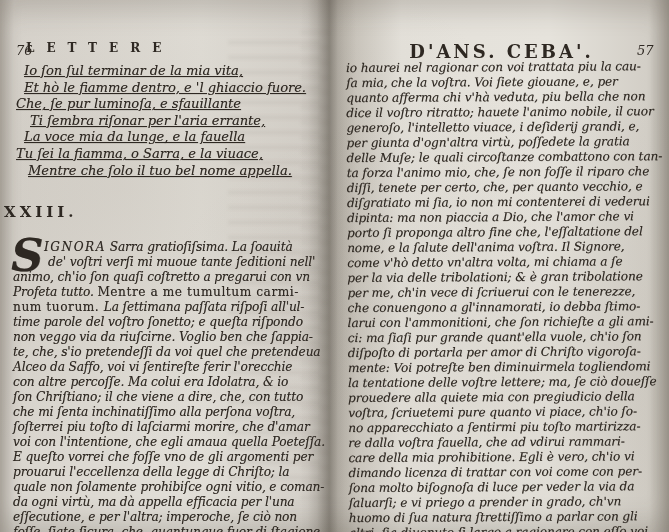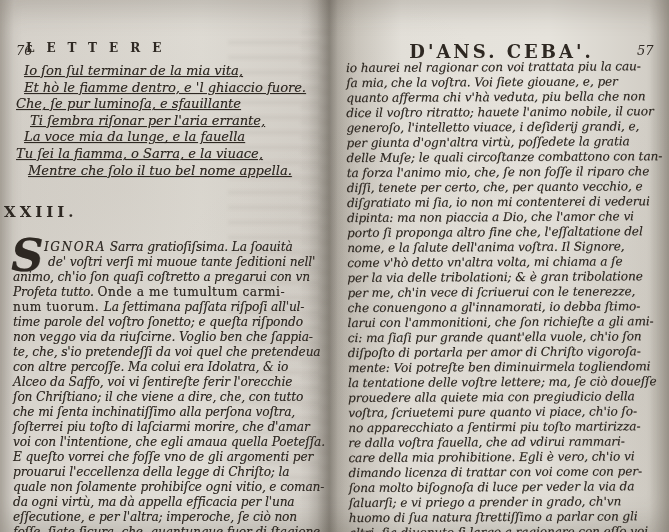--- a/index.html
+++ b/index.html
@@ -74,27 +74,27 @@
         <div class="line">Mentre che ſolo il tuo bel nome appella.</div>
       </div>
 
     <div class="heading">XXIII.</div>
 
     <div class="dropcap">S</div>
     <div class="bodytext body-left" id="left-body">
         <div class="line capline0"><span class="seg-c">IGNORA</span><span class="seg-i"> Sarra gratioſiſsima. La ſoauità</span></div>
         <div class="line capline1"><span class="seg-i">de' voſtri verſi mi muoue tante ſeditioni nell'</span></div>
         <div class="line"><span class="seg-i">animo, ch'io ſon quaſi coſtretto a pregarui con vn</span></div>
-        <div class="line"><span class="seg-i">Profeta tutto. </span><span class="seg-r">Onde a me tumultum carmi-</span></div>
+        <div class="line"><span class="seg-i">Profeta tutto. </span><span class="seg-r">Mentre a me tumultum carmi-</span></div>
         <div class="line"><span class="seg-r">num tuorum. </span><span class="seg-i">La ſettimana paſſata riſpoſi all'ul-</span></div>
         <div class="line"><span class="seg-i">time parole del voſtro ſonetto; e queſta riſpondo</span></div>
         <div class="line"><span class="seg-i">non veggo via da riuſcirne. Voglio ben che ſappia-</span></div>
         <div class="line"><span class="seg-i">te, che, s'io pretendeſſi da voi quel che pretendeua</span></div>
+        <div class="line"><span class="seg-i">Alceo da Saffo, voi vi ſentireſte ferir l'orecchie</span></div>
         <div class="line"><span class="seg-i">con altre percoſſe. Ma colui era Idolatra, &amp; io</span></div>
-        <div class="line"><span class="seg-i">Alceo da Saffo, voi vi ſentireſte ferir l'orecchie</span></div>
         <div class="line"><span class="seg-i">ſon Chriſtiano; il che viene a dire, che, con tutto</span></div>
         <div class="line"><span class="seg-i">che mi ſenta inchinatiſſimo alla perſona voſtra,</span></div>
         <div class="line"><span class="seg-i">ſoſterrei piu toſto di laſciarmi morire, che d'amar</span></div>
         <div class="line"><span class="seg-i">voi con l'intentione, che egli amaua quella Poeteſſa.</span></div>
         <div class="line"><span class="seg-i">E queſto vorrei che foſſe vno de gli argomenti per</span></div>
         <div class="line"><span class="seg-i">prouarui l'eccellenza della legge di Chriſto; la</span></div>
         <div class="line"><span class="seg-i">quale non ſolamente prohibiſce ogni vitio, e coman-</span></div>
         <div class="line"><span class="seg-i">da ogni virtù, ma dà appella efficacia per l'una</span></div>
         <div class="line"><span class="seg-i">eſſecutione, e per l'altra; imperoche, ſe ciò non</span></div>
         <div class="line"><span class="seg-i">foſſe, ſiate ſicura, che, quantunque fuor di ſtagione,</span></div>

